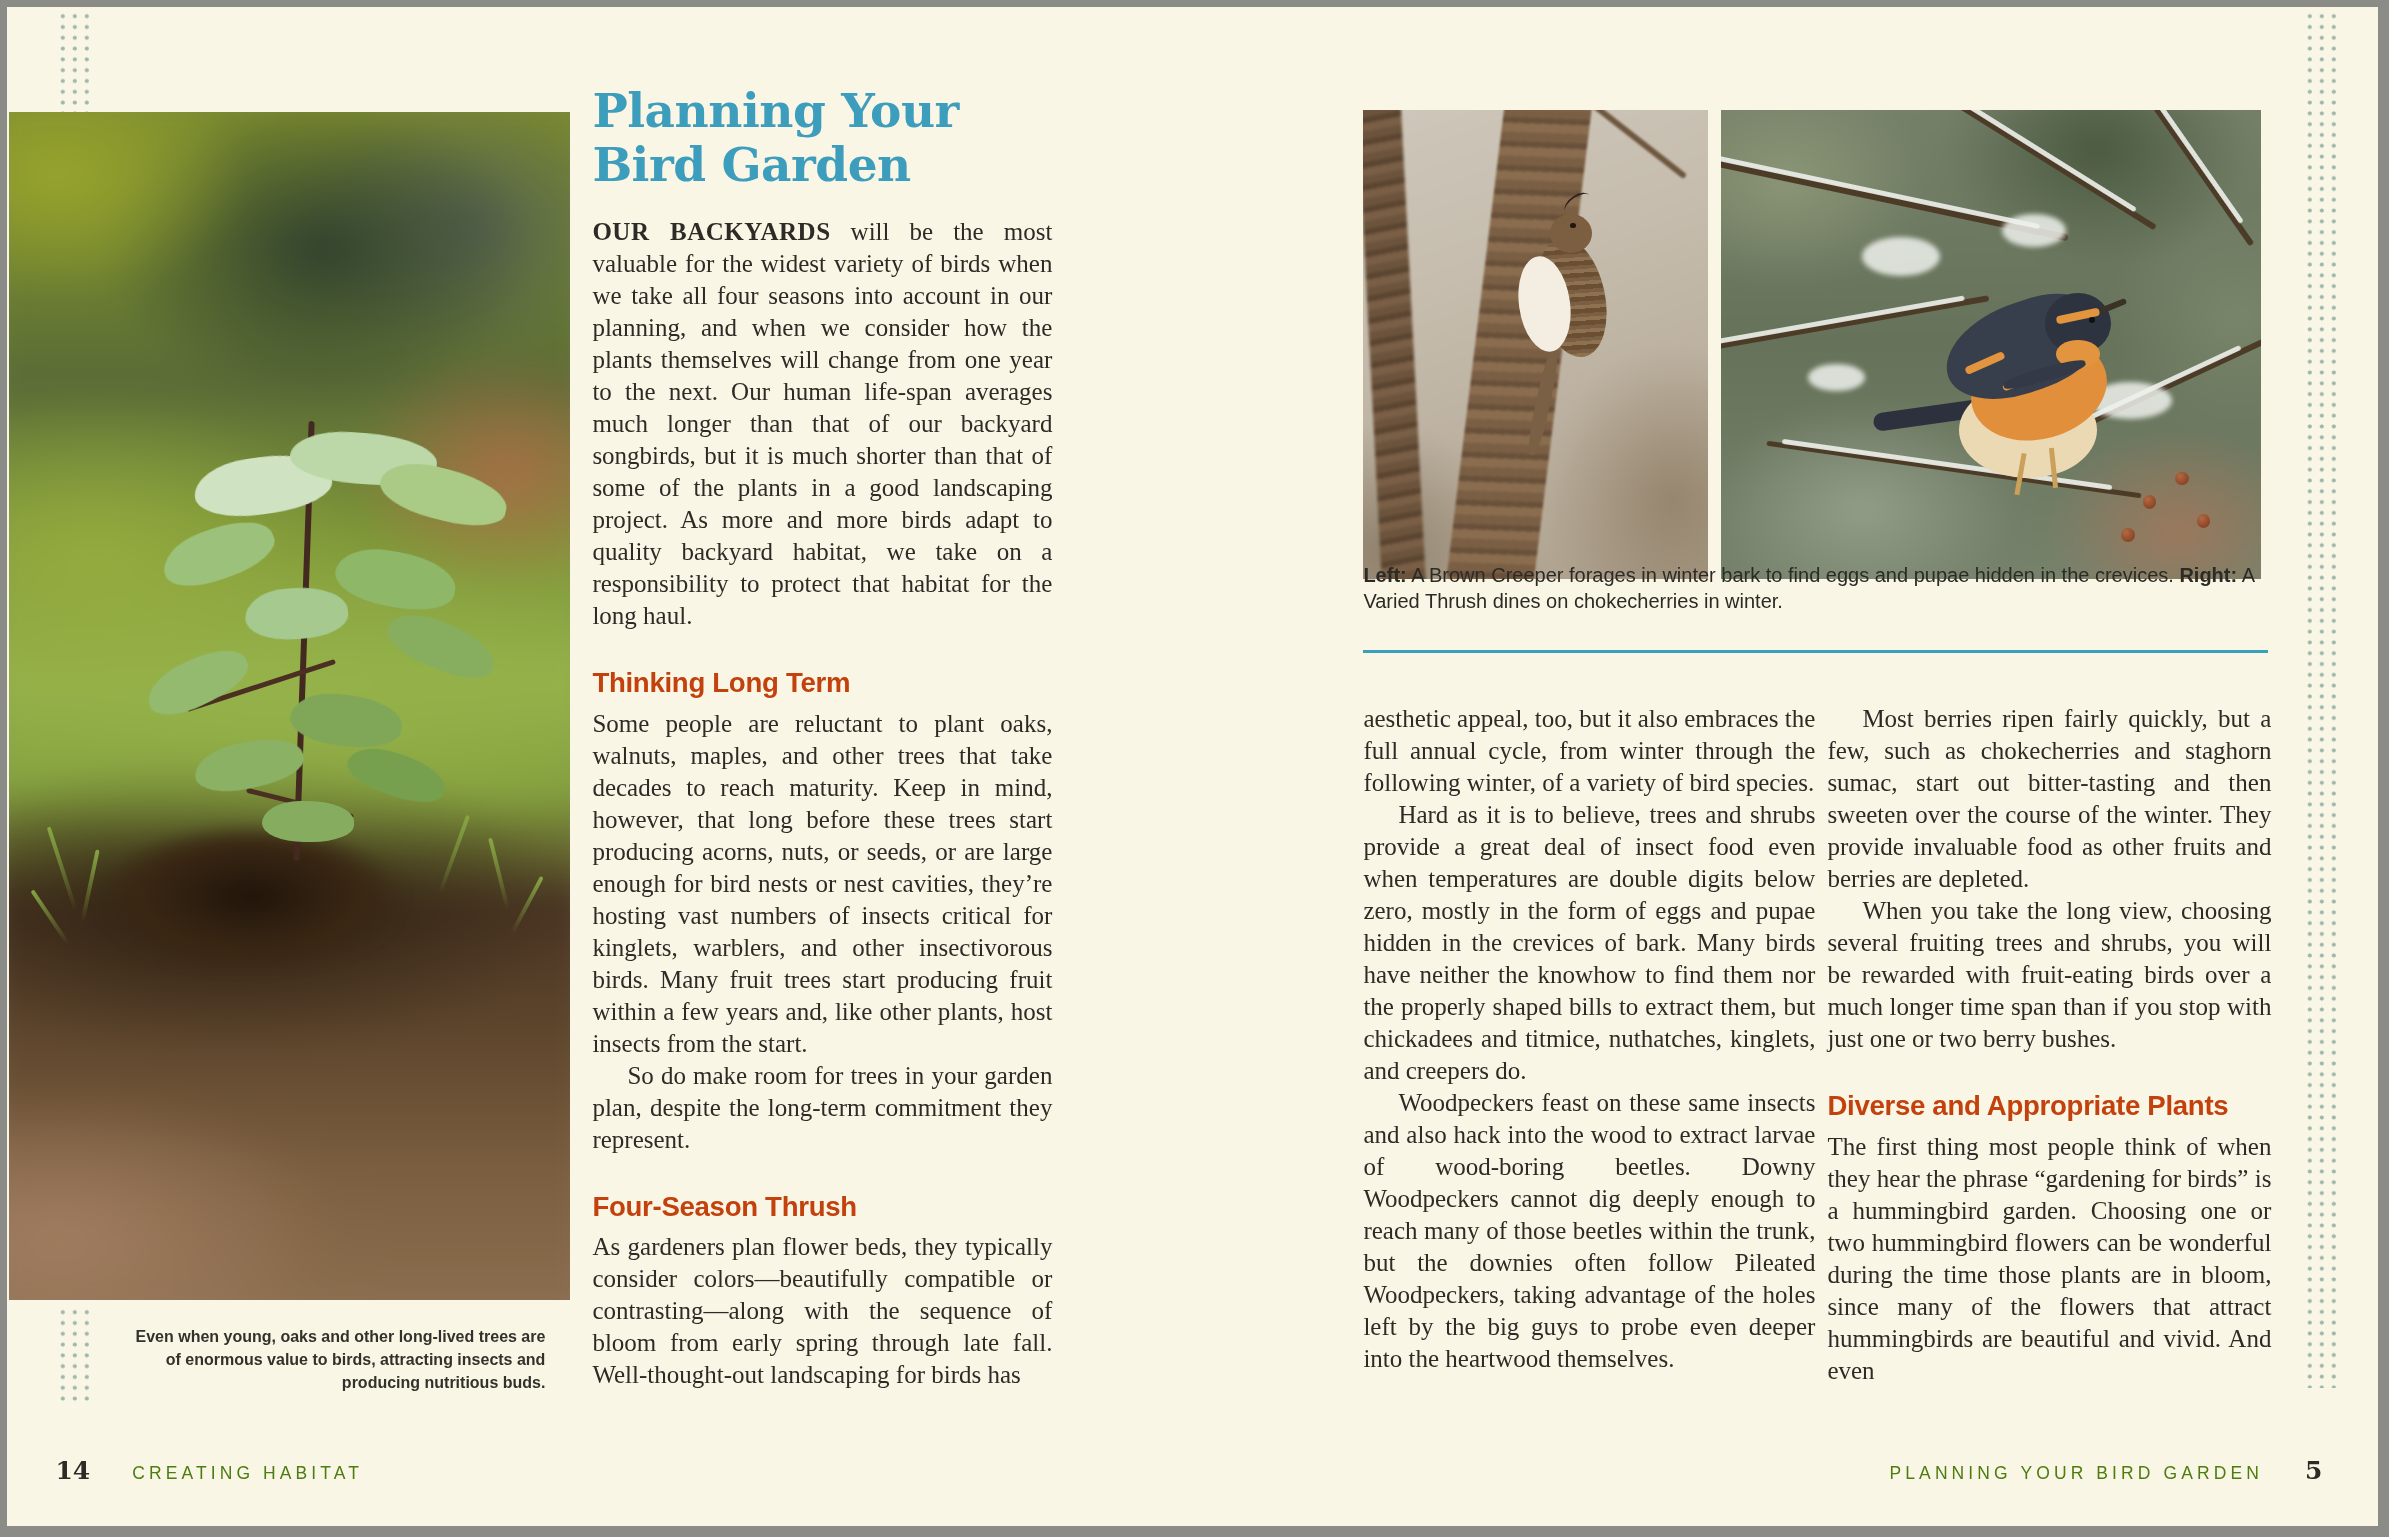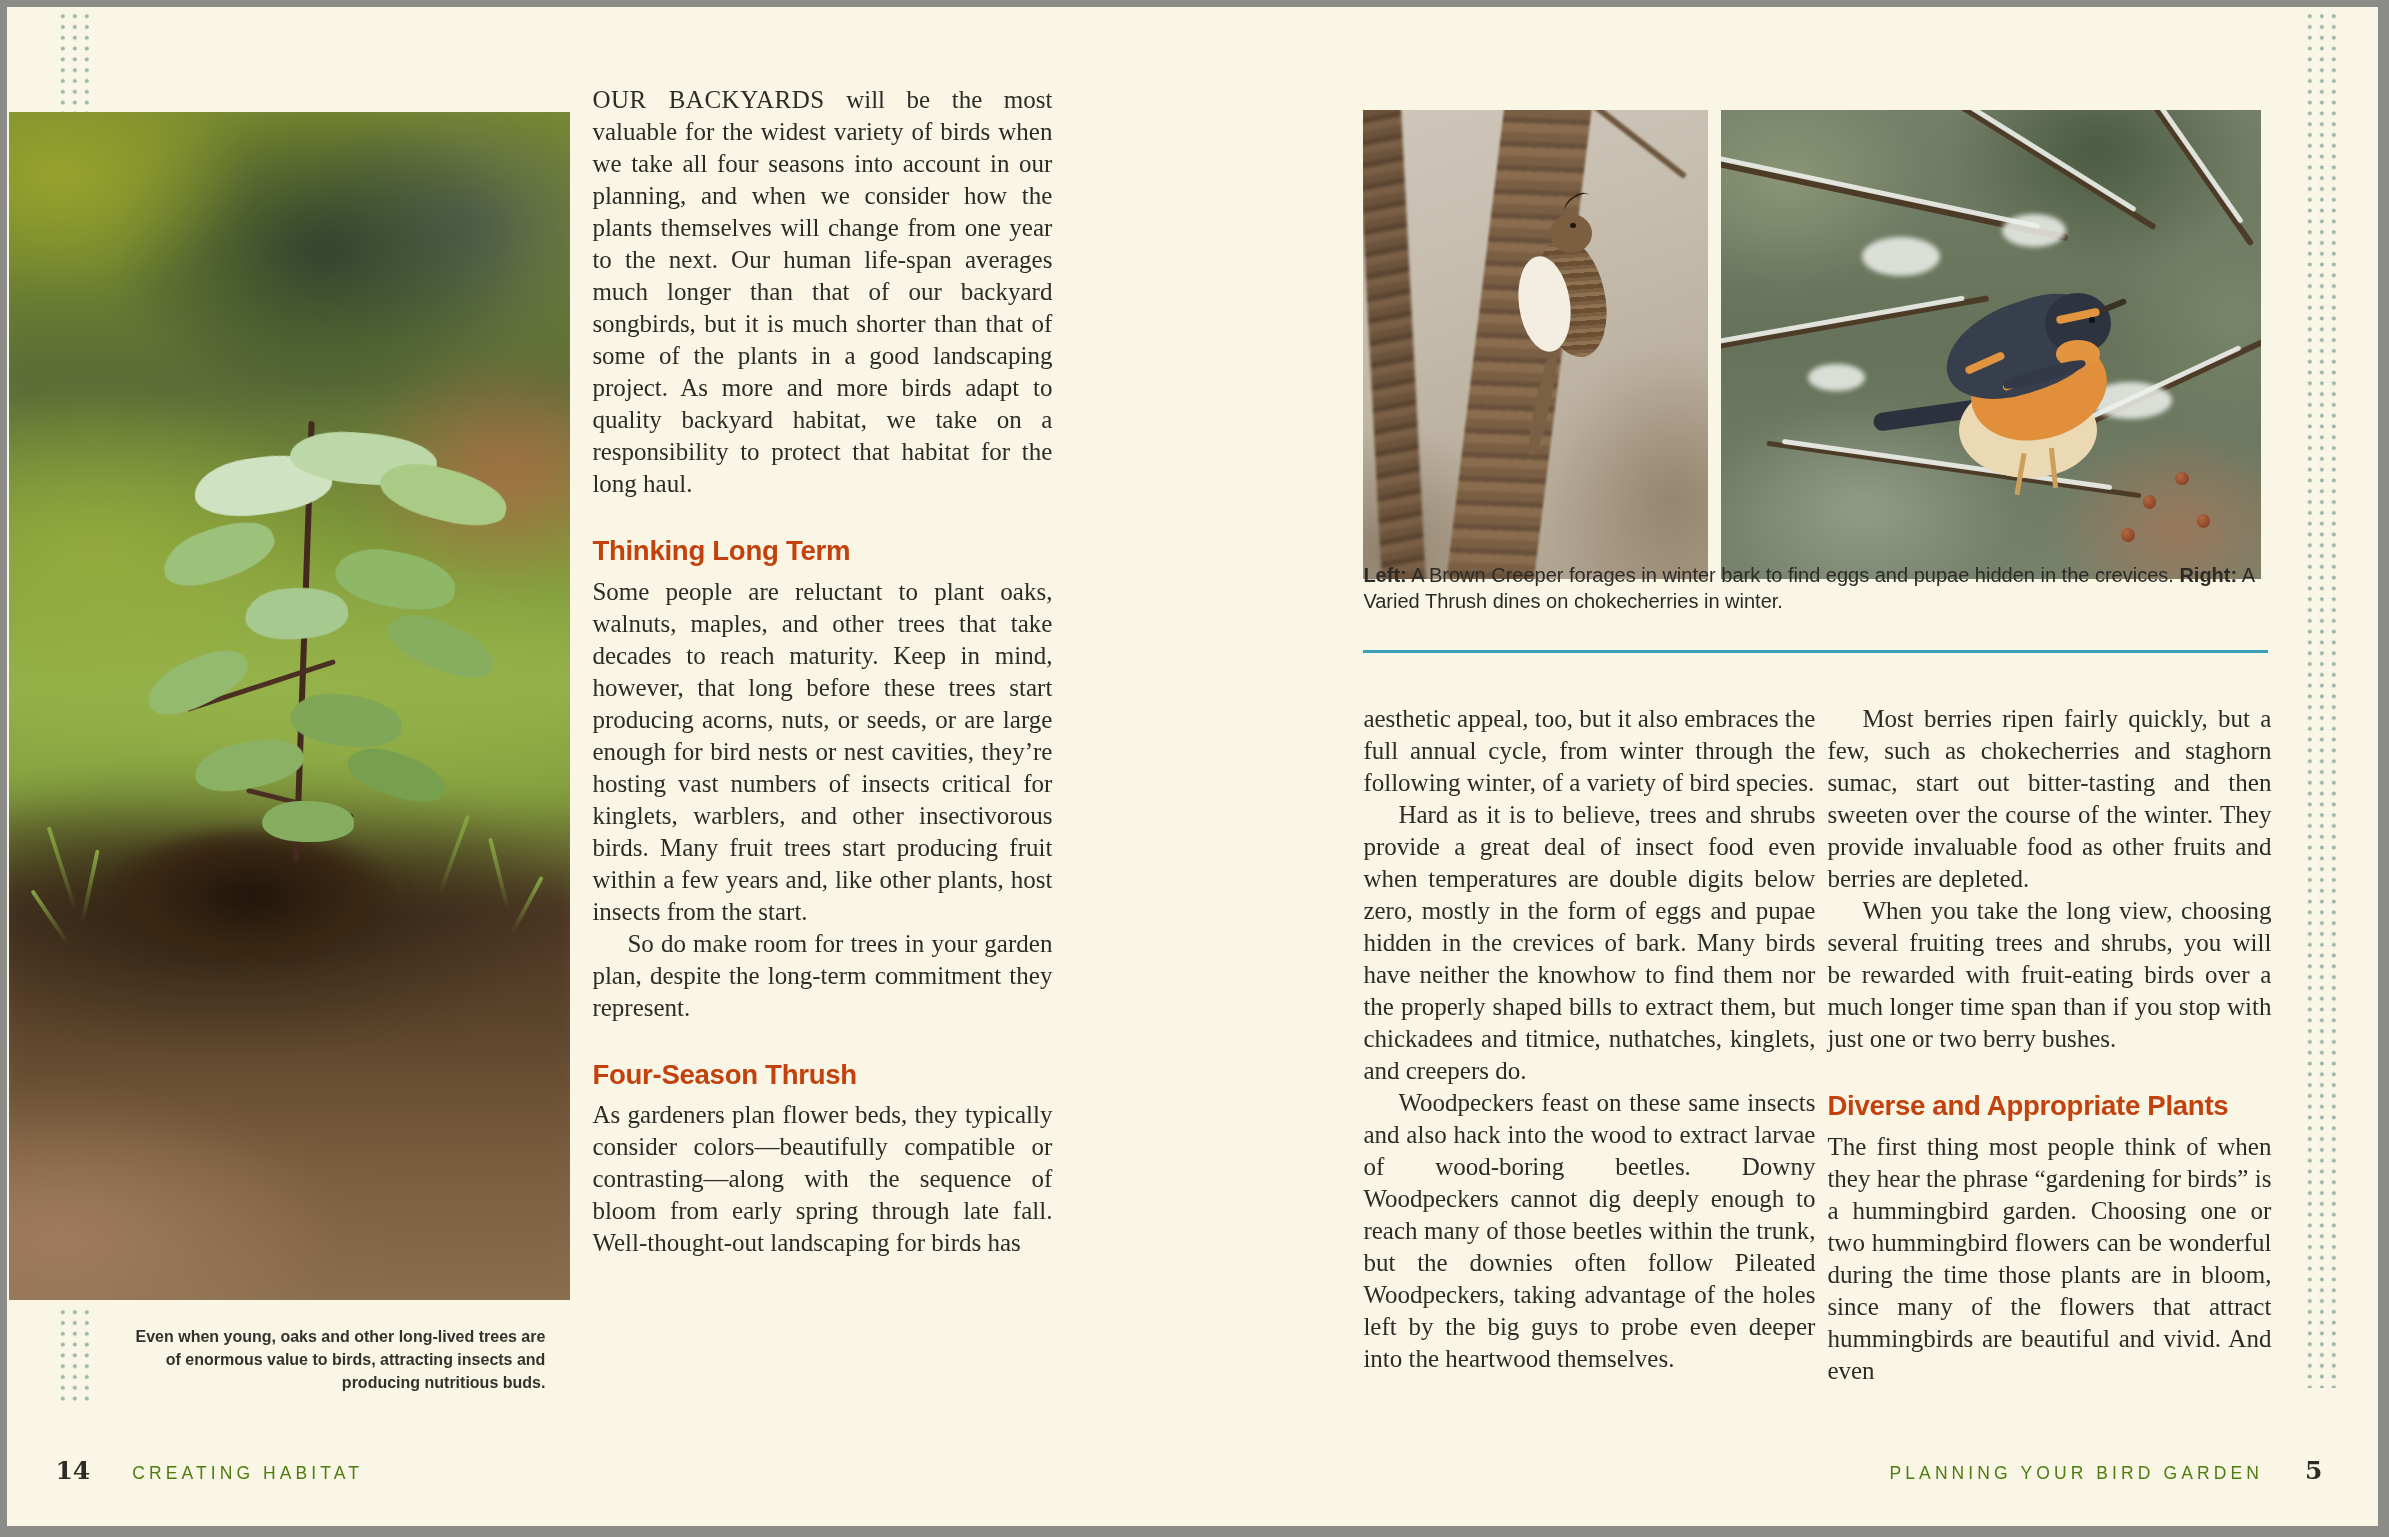--- a/index.html
+++ b/index.html
@@ -59,21 +59,21 @@
   .snow-clump{position:absolute;background:#eef1ec;border-radius:50%;filter:blur(2.8px);opacity:.85;}
   .berry{position:absolute;width:13.8px;height:13.8px;border-radius:50%;background:radial-gradient(circle at 35% 30%,#b06a42,#8d4527 70%);}
 
   
   .col{position:absolute;color:#2e2b26;font-size:25px;line-height:32px;text-align:justify;hyphens:auto;}
   .col p{margin:0;}
   .col p.ind{text-indent:35px;}
   h1.title{margin:0 0 24px 0;font-family:"DejaVu Serif",serif;font-weight:700;font-size:47px;line-height:54px;color:#3d9dbd;letter-spacing:-0.5px;text-align:left;hyphens:none;}
   h2.sec{margin:35px 0 9.2px 0;font-family:"Liberation Sans",sans-serif;font-weight:700;font-size:27.6px;line-height:31px;color:#c2410c;letter-spacing:-0.3px;text-align:left;hyphens:none;}
   h2.first{margin-top:35px;}
-  .lead{font-weight:400;letter-spacing:0.5px;}
+  .lead{font-weight:700;letter-spacing:0.5px;}
 
   .caption{position:absolute;font-family:"Liberation Sans",sans-serif;color:#33312c;}
   .caption-left{left:117px;top:1318px;width:421px;font-size:16px;line-height:23px;font-weight:700;text-align:right;}
   .caption-right{left:1356px;top:555px;width:905px;font-size:20px;line-height:26px;font-weight:400;color:#2c2a25;}
   .caption-right b{font-weight:700;}
   .rule{position:absolute;left:1356px;top:643px;width:905px;height:2.8px;background:#3a9fb8;}
 
   .footer{position:absolute;top:1449px;display:flex;align-items:baseline;gap:42px;font-family:"Liberation Sans",sans-serif;}
   .footer .num{font-family:"DejaVu Serif",serif;font-weight:700;font-size:25px;color:#2e2b26;}
   .footer .chap{font-size:17.5px;letter-spacing:4.1px;color:#4d7c0f;font-weight:400;}
@@ -112,20 +112,21 @@
       <div class="tuft" style="left:14%;top:62%;height:74px;transform:rotate(12deg);"></div>
       <div class="tuft" style="left:7%;top:65%;height:64px;transform:rotate(-34deg);"></div>
       <div class="tuft" style="left:79%;top:59%;height:83px;transform:rotate(20deg);"></div>
       <div class="tuft" style="left:87%;top:61%;height:74px;transform:rotate(-14deg);"></div>
       <div class="tuft" style="left:92%;top:64%;height:64px;transform:rotate(28deg);"></div>
     </div>
 
     <div class="caption caption-left">Even when young, oaks and other long-lived trees are of enormous value to birds, attracting insects and producing nutritious buds.</div>
 
     <div class="col" style="left:585px;top:77px;width:460px;">
+      <h1 class="title"><span>Planning Your</span><br><span>Bird Garden</span></h1>
       <p><span class="lead">OUR BACKYARDS</span><span> will be the most valuable for the widest variety of birds when we take all four seasons into account in our planning, and when we consider how the plants themselves will change from one year to the next. Our human life-span averages much longer than that of our backyard songbirds, but it is much shorter than that of some of the plants in a good landscaping project. As more and more birds adapt to quality backyard habitat, we take on a responsibility to protect that habitat for the long haul.</span></p>
       <h2 class="sec first">Thinking Long Term</h2>
       <p>Some people are reluctant to plant oaks, walnuts, maples, and other trees that take decades to reach maturity. Keep in mind, however, that long before these trees start producing acorns, nuts, or seeds, or are large enough for bird nests or nest cavities, they’re hosting vast numbers of insects critical for kinglets, warblers, and other insectivorous birds. Many fruit trees start producing fruit within a few years and, like other plants, host insects from the start.</p>
       <p class="ind">So do make room for trees in your garden plan, despite the long-term commitment they represent.</p>
       <h2 class="sec">Four-Season Thrush</h2>
       <p>As gardeners plan flower beds, they typically consider colors—beautifully compatible or contrasting—along with the sequence of bloom from early spring through late fall. Well-thought-out landscaping for birds has</p>
     </div>
 
     <div class="footer footer-left">
       <span class="num">14</span>

